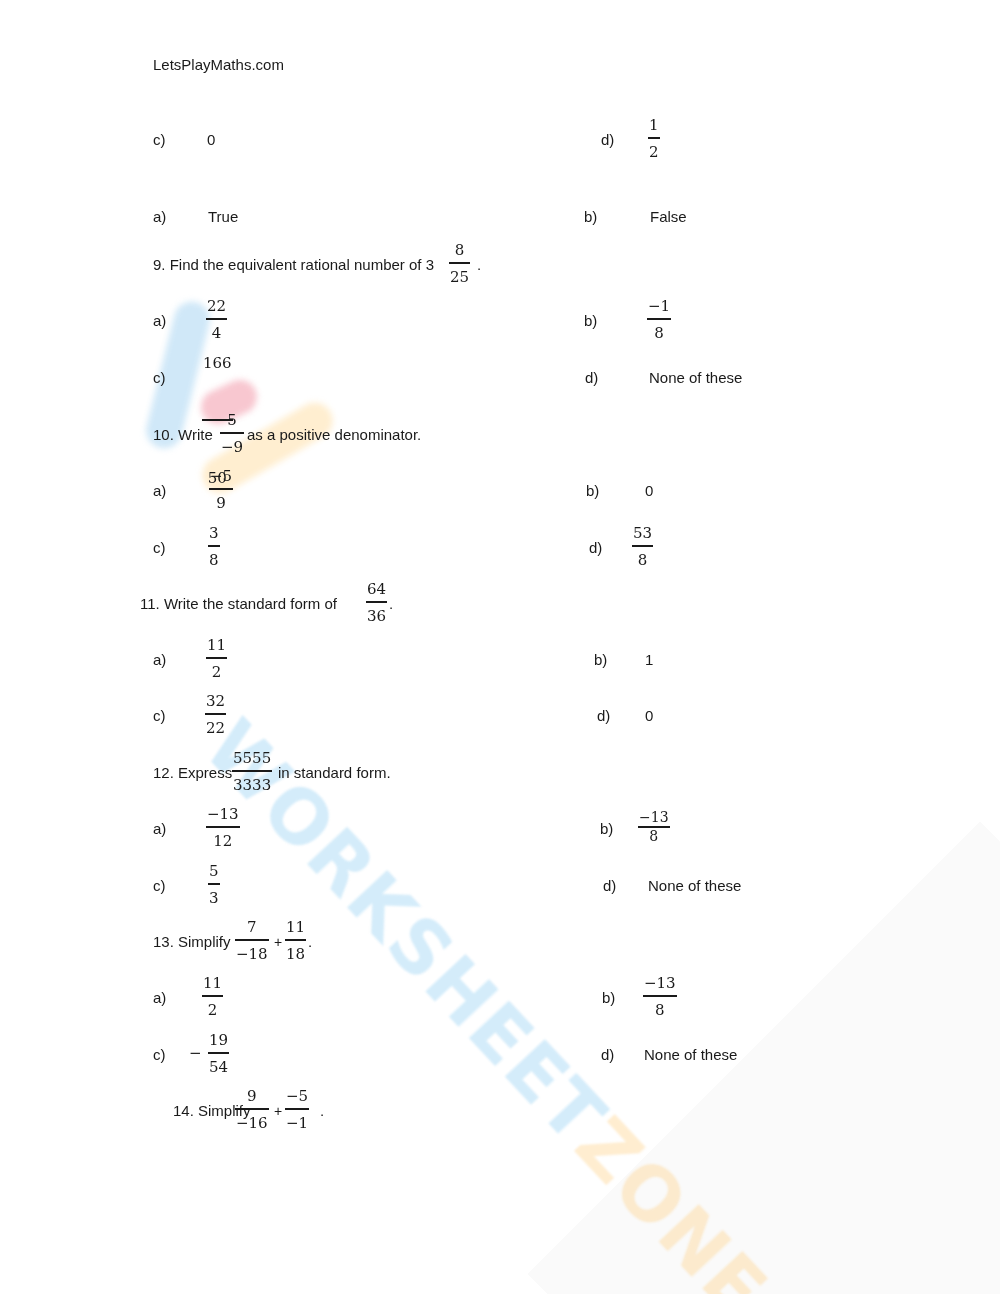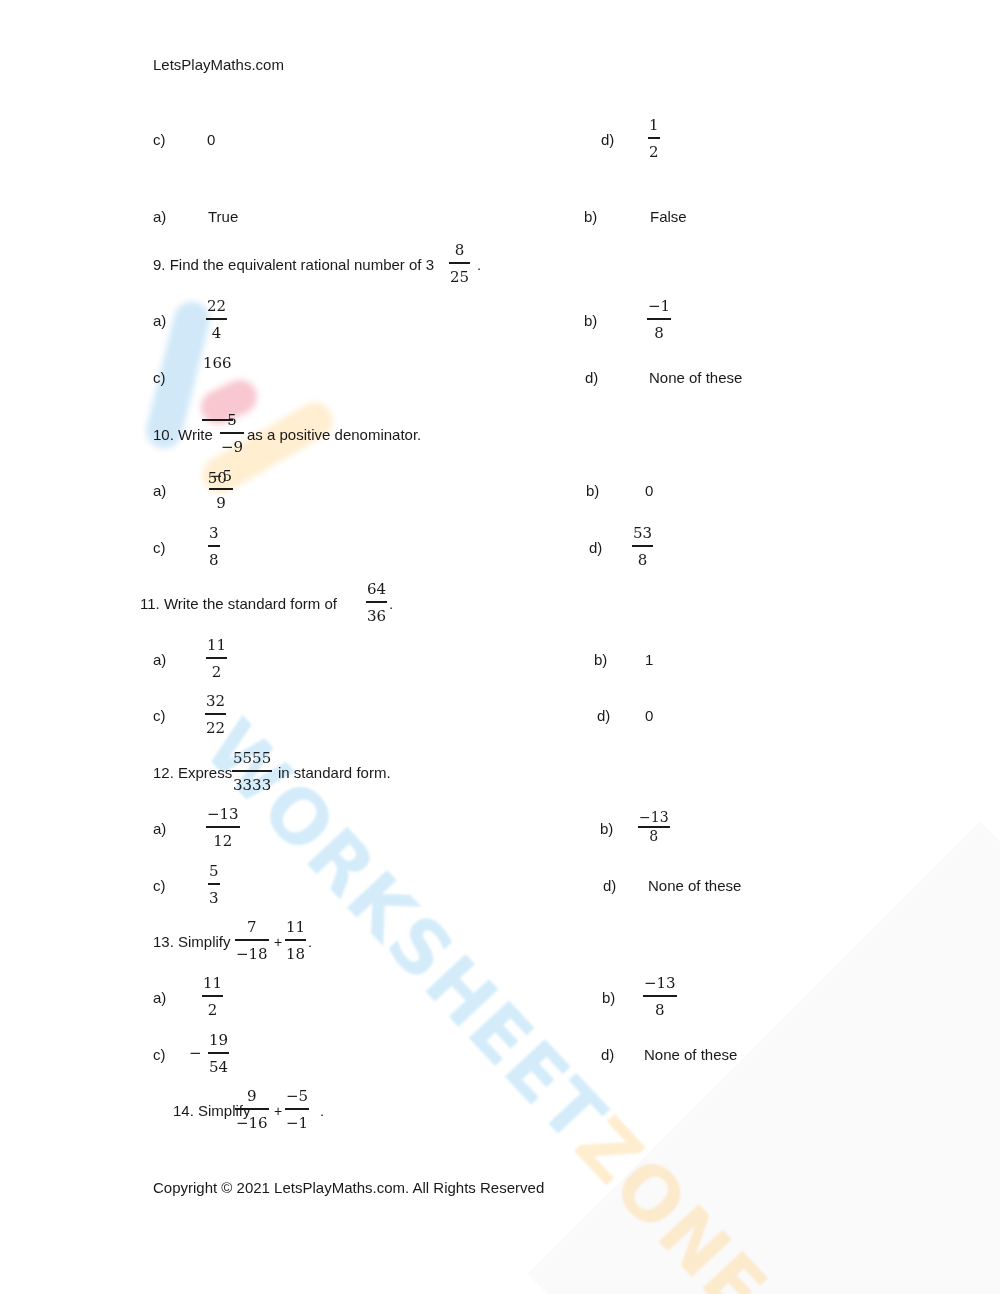--- a/index.html
+++ b/index.html
@@ -227,14 +227,13 @@
       <span class="den">−16</span>
   </div>
   <div class="op" style="left:274px; top:1102px;">+</div>
   <div class="frac" style="left:285px; top:1087px;">
     <span class="num">−5</span>
       <span class="bar"></span>
       <span class="den">−1</span>
   </div>
   <div class="abs txt" style="left:320px; top:1102px;">.</div>
 
-  <div class="abs txt" style="left:153px; top:1179px;">Copyright © 2021 LetsPlayMaths.com. All Rights Reserved</div>
 </div>
 
 </body></html>

